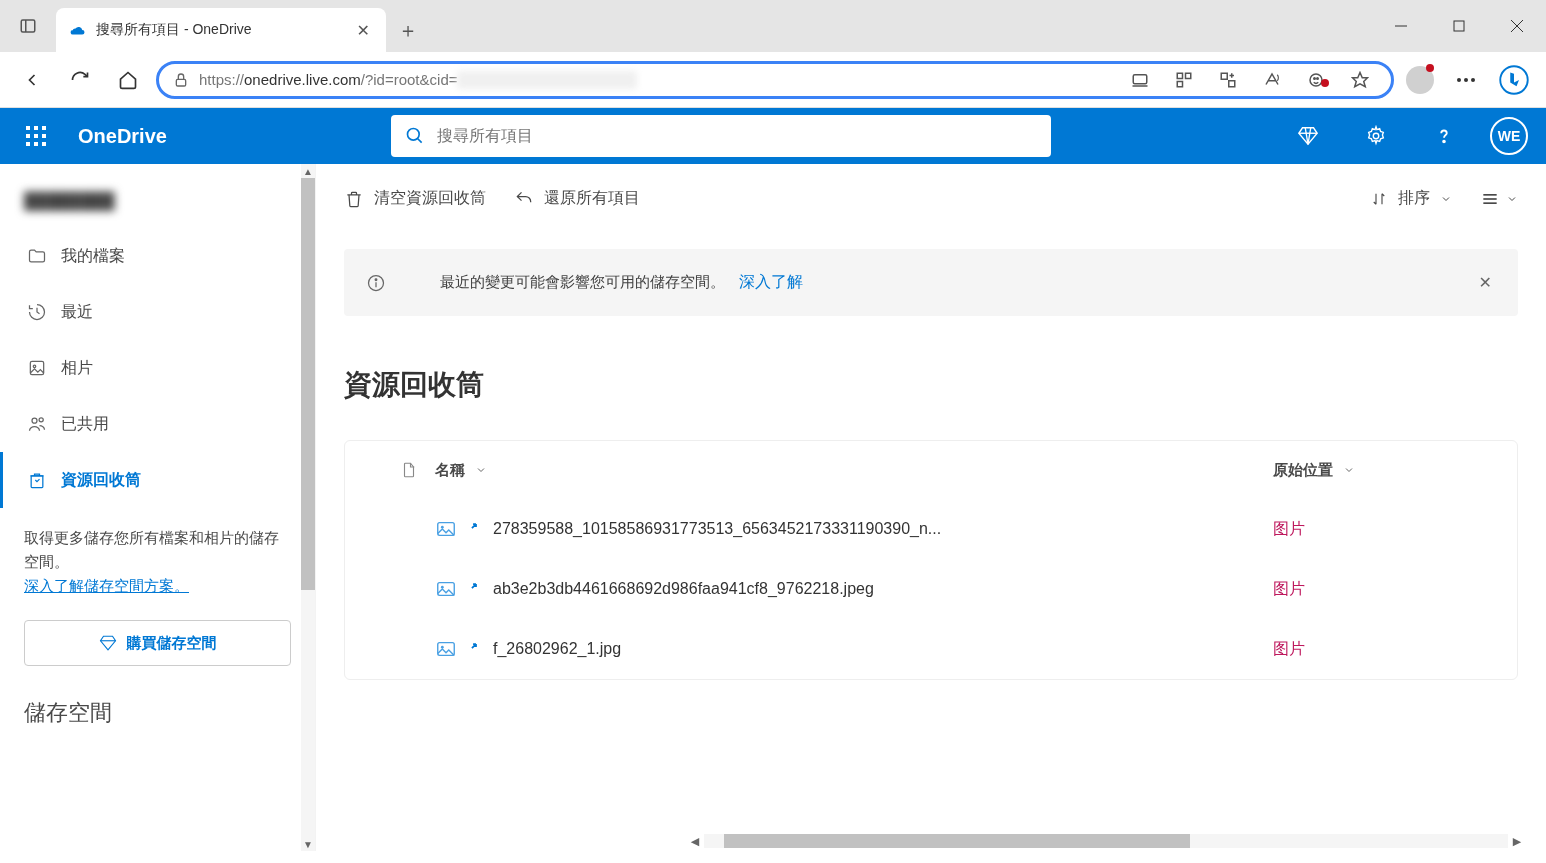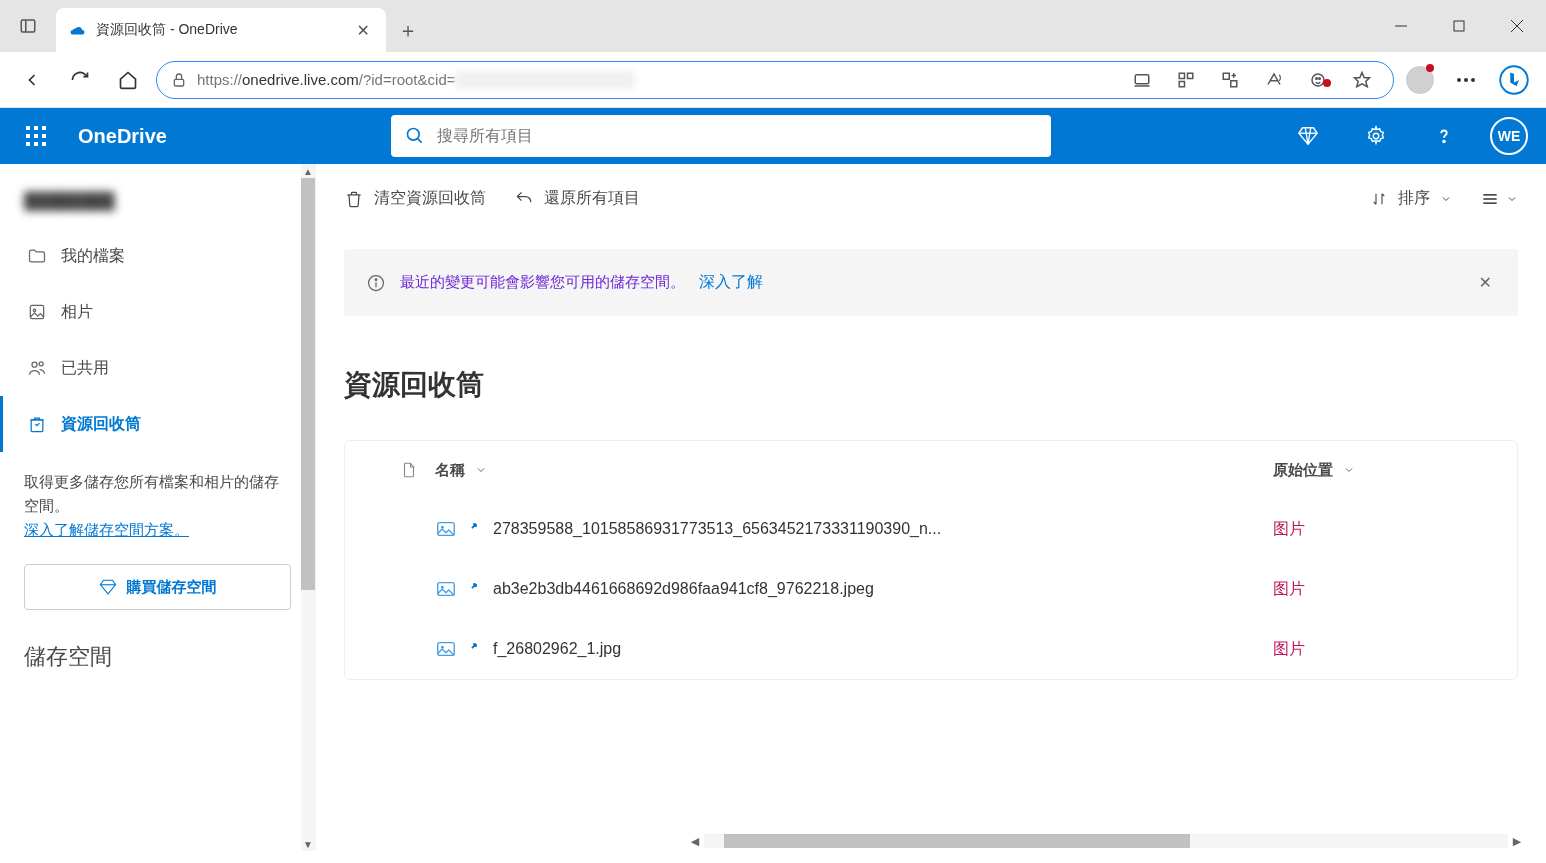--- a/index.html
+++ b/index.html
@@ -13,21 +13,21 @@
 .tab-title { flex: 1; font-size: 14px; color: #333; white-space: nowrap; overflow: hidden; text-overflow: ellipsis; }
 .tab-close { color: #555; cursor: pointer; font-size: 16px; padding: 4px; }
 .new-tab { width: 44px; display: flex; align-items: center; justify-content: center; color: #555; font-size: 20px; margin-top: 8px; }
 .titlebar-spacer { flex: 1; }
 .win-controls { display: flex; }
 .win-btn { width: 58px; display: flex; align-items: center; justify-content: center; color: #333; }
 
 
 .toolbar { height: 56px; background: #fff; display: flex; align-items: center; padding: 0 12px; gap: 8px; border-bottom: 1px solid #e0e0e0; }
 .tb-btn { width: 40px; height: 40px; display: flex; align-items: center; justify-content: center; color: #555; border-radius: 4px; cursor: pointer; }
-.addressbar { flex: 1; height: 38px; border: 1px solid #3b82f6; border-radius: 19px; display: flex; align-items: center; padding: 0 14px; gap: 10px; }
+.addressbar { flex: 1; height: 38px; border: 3px solid #3b82f6; border-radius: 19px; display: flex; align-items: center; padding: 0 14px; gap: 10px; }
 .addr-url { flex: 1; font-size: 15px; color: #767676; display: flex; }
 .addr-url .bold { color: #333; }
 .addr-blur { width: 180px; height: 18px; background: #f0f0f0; filter: blur(3px); border-radius: 3px; }
 .addr-icon { color: #555; width: 34px; display: flex; justify-content: center; position: relative; }
 .addr-icon.red::after { content:''; position:absolute; width:8px; height:8px; background:#c50f1f; border-radius:50%; bottom:2px; right:4px; }
 .profile { position: relative; width: 36px; height: 36px; display:flex; align-items:center; justify-content:center; }
 .profile-circle { width: 28px; height: 28px; border-radius: 50%; background: #d0d0d0; }
 .profile-dot { position: absolute; top: 2px; right: 4px; width: 8px; height: 8px; background: #c50f1f; border-radius: 50%; }
 
 
@@ -55,21 +55,21 @@
 .buy-btn { margin: 14px 24px; height: 46px; border: 1px solid #ccc; border-radius: 4px; display: flex; align-items: center; justify-content: center; gap: 10px; color: #0078d4; font-weight: 600; font-size: 15px; cursor: pointer; }
 .storage-heading { padding: 18px 24px 0; font-size: 22px; font-weight:400; color:#494949; }
 
 .main { flex: 1; padding: 24px 28px 0; overflow: hidden; position: relative; }
 .cmdbar { display: flex; align-items: flex-end; gap: 28px; }
 .cmd { display: flex; align-items: center; gap: 10px; font-size: 16px; color: #494949; cursor: pointer; }
 .cmd-spacer { flex: 1; }
 .sort { display: flex; align-items: center; gap: 10px; color: #494949; cursor: pointer; }
 
 .info-bar { margin-top: 40px; background: #f5f5f5; border-radius: 4px; padding: 20px 22px; display: flex; align-items: center; gap: 14px; }
-.info-text { font-size: 15px; color: #6d28d9; }
+.info-text { font-size: 15px; color: #404040; margin-left: 40px; }
 .info-link { color: #0078d4; cursor: pointer; }
 .info-close { margin-left: auto; color: #666; cursor: pointer; padding: 4px; }
 
 .page-title { margin-top: 50px; font-size: 28px; font-weight: 600; color: #333; }
 
 .table { margin-top: 36px; border: 1px solid #eee; border-radius: 6px; }
 .thead { display: flex; align-items: center; height: 58px; padding: 0 24px 0 90px; font-size: 15px; color: #494949; font-weight:600; }
 .th-name { display: flex; align-items: center; gap: 10px; flex: 1; }
 .th-loc { width: 220px; display: flex; align-items: center; gap: 10px; }
 .trow { display: flex; align-items: center; height: 60px; padding: 0 24px 0 90px; font-size: 16px; color: #333; }
@@ -93,21 +93,21 @@
   <div class="tabs-icon">
     <svg width="18" height="18" viewBox="0 0 24 24" fill="none" stroke="#555" stroke-width="2">
         <rect x="3" y="4" width="18" height="16" rx="2"></rect>
         <line x1="9" y1="4" x2="9" y2="20"></line>
       </svg>
   </div>
   <div class="tab">
     <svg class="tab-favicon" viewBox="0 0 24 24">
         <path fill="#0078d4" d="M6 14a4 4 0 014-4 5 5 0 019 2 3 3 0 010 6H7a3 3 0 01-1-6z"></path>
       </svg>
-    <span class="tab-title">資源回收筒 - OneDrive</span>
+    <span class="tab-title">搜尋所有項目 - OneDrive</span>
     <span class="tab-close">✕</span>
   </div>
   <div class="new-tab">＋</div>
   <div class="titlebar-spacer"></div>
   <div class="win-controls">
     <div class="win-btn">
         <svg width="12" height="12">
           <line x1="0" y1="6" x2="12" y2="6" stroke="#333" stroke-width="1"></line>
         </svg>
       </div>
@@ -271,20 +271,30 @@
           <span>
             <svg width="20" height="20" viewBox="0 0 24 24" fill="none" stroke="#666" stroke-width="1.5">
               <path d="M3 7a2 2 0 012-2h4l2 2h8a2 2 0 012 2v8a2 2 0 01-2 2H5a2 2 0 01-2-2z"></path>
             </svg>
           </span>
           <span>我的檔案</span>
         </div>
         <div class="nav-item">
           <span>
             <svg width="20" height="20" viewBox="0 0 24 24" fill="none" stroke="#666" stroke-width="1.5">
+              <path d="M12 7v5l3 2"></path>
+              <path d="M3 12a9 9 0 109-9"></path>
+              <polyline points="3 4 3 8 7 8"></polyline>
+            </svg>
+          </span>
+          <span>最近</span>
+        </div>
+        <div class="nav-item">
+          <span>
+            <svg width="20" height="20" viewBox="0 0 24 24" fill="none" stroke="#666" stroke-width="1.5">
               <rect x="4" y="4" width="16" height="16" rx="2"></rect>
               <circle cx="9" cy="10" r="1.5"></circle>
               <path d="M4 18l5-5 4 4 3-3 4 4"></path>
             </svg>
           </span>
           <span>相片</span>
         </div>
         <div class="nav-item">
           <span>
             <svg width="20" height="20" viewBox="0 0 24 24" fill="none" stroke="#666" stroke-width="1.5">

